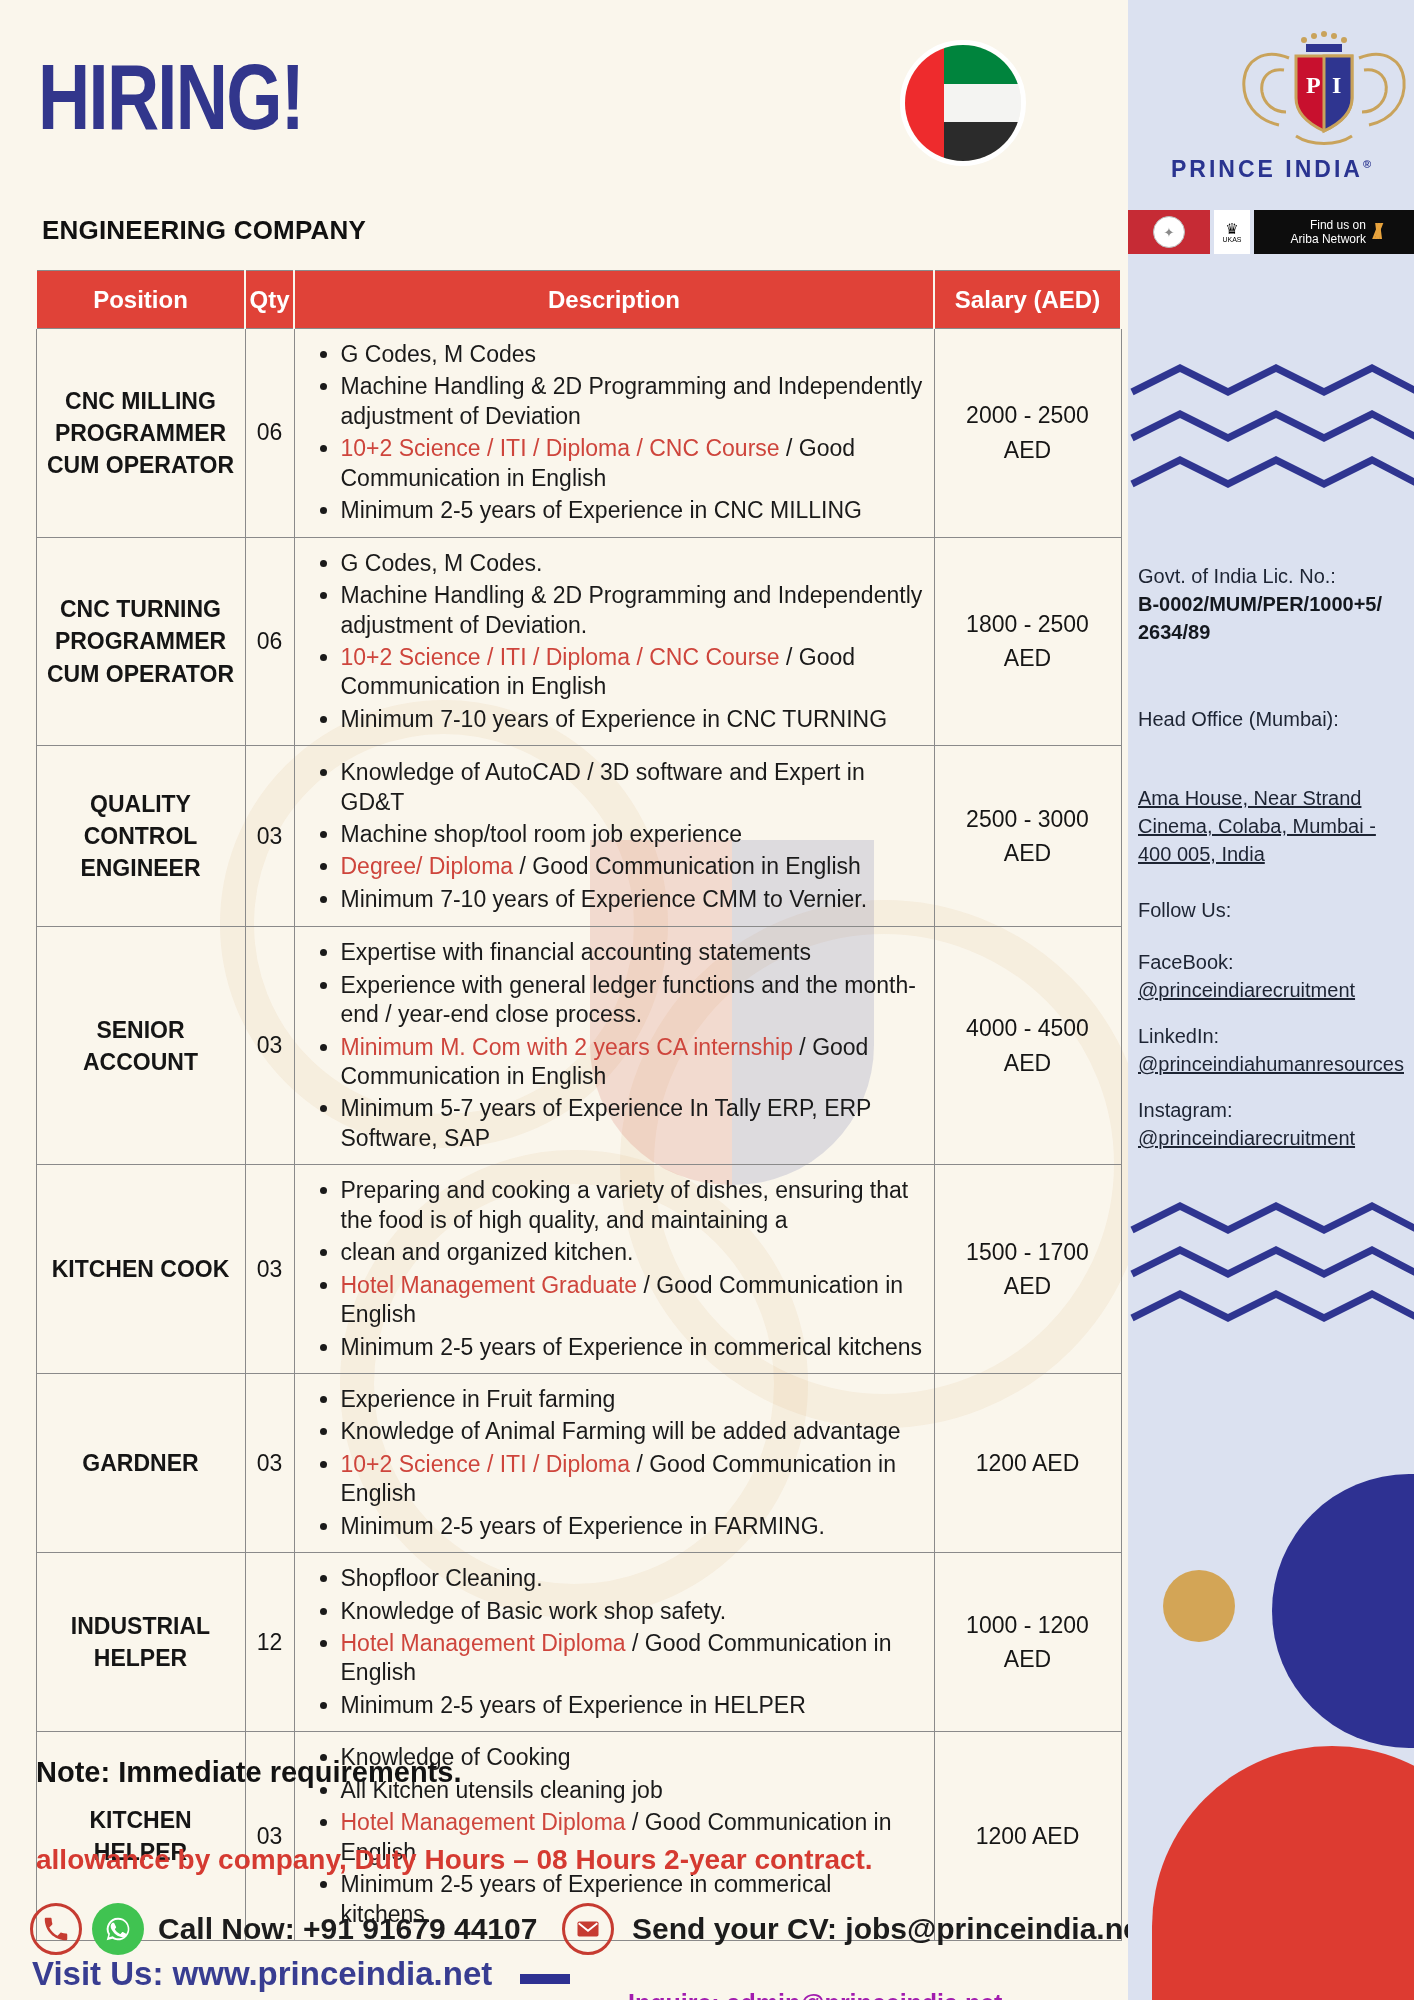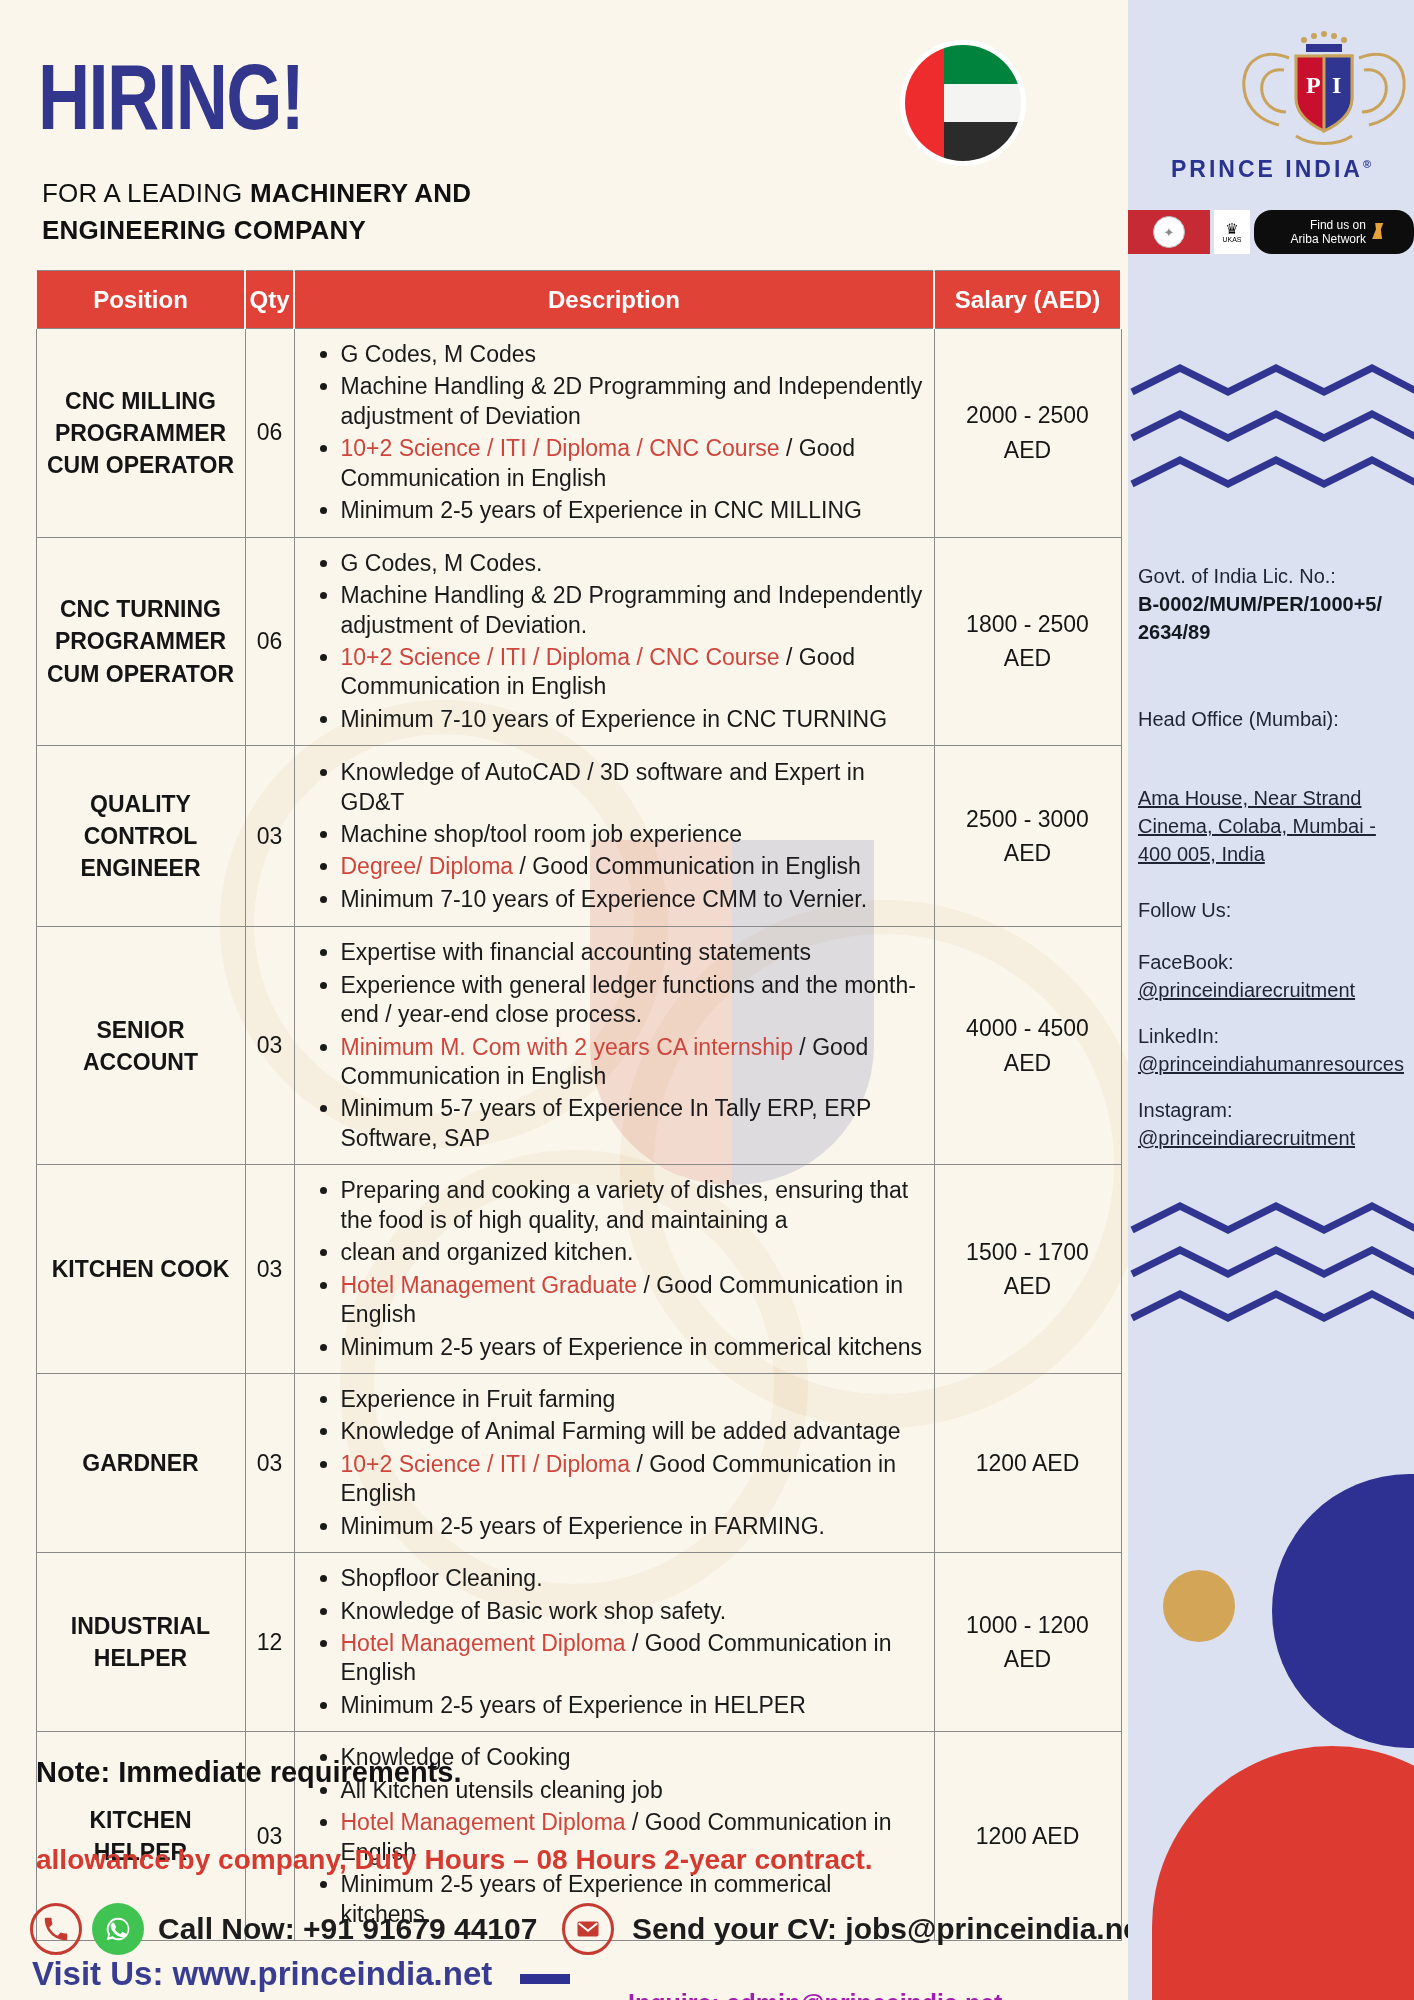--- a/index.html
+++ b/index.html
@@ -62,21 +62,21 @@
   .brand{top:156px;text-align:center;color:#2A3490;font-weight:800;font-size:23px;letter-spacing:3px;white-space:nowrap;}
   .brand sup{font-size:11px;letter-spacing:0;}
   .badges{top:210px;display:flex;gap:4px;justify-content:center;align-items:stretch;height:44px;}
   .badge-bv{width:86px;background:#C62B35;display:flex;align-items:center;justify-content:center;}
   .bv-circle{width:30px;height:30px;border-radius:50%;background:#fff;border:1px solid #bbb;
              display:flex;align-items:center;justify-content:center;font-size:13px;color:#8a8a8a;}
   .badge-ukas{width:38px;background:#fff;display:flex;flex-direction:column;align-items:center;
               justify-content:center;font-size:7px;color:#000;line-height:1;}
   .badge-ukas .crown{font-size:15px;}
   .badge-ariba{width:168px;background:#0d0d0d;color:#fff;display:flex;align-items:center;
-               justify-content:center;gap:7px;font-size:12px;line-height:1.2;border-radius:18px;}
+               justify-content:center;gap:7px;font-size:12px;line-height:1.2;}
   .ariba-a{color:#E8A33D;font-weight:900;font-size:22px;font-style:italic;letter-spacing:-5px;}
   .zz{left:0;}
   .sb-text{left:10px;width:268px;font-size:20px;line-height:28px;color:#1D2433;}
   .sb-bold{font-weight:700;color:#14181F;}
   .sb-link{text-decoration:underline;}
   .gold-circle{position:absolute;left:35px;top:1570px;width:72px;height:72px;border-radius:50%;background:#D3A556;}
   .navy-circle{position:absolute;left:144px;top:1474px;width:274px;height:274px;border-radius:50%;background:#2E3192;}
   .red-arch{position:absolute;left:24px;top:1746px;width:360px;height:260px;border-radius:180px 180px 0 0;background:#DD3B31;}
 </style>
 </head>
@@ -86,23 +86,20 @@
 
   <div>
     <div class="wm wm-ring" style="left:220px;top:700px;width:380px;height:380px;"></div>
     <div class="wm wm-ring" style="left:620px;top:900px;width:460px;height:460px;"></div>
     <div class="wm wm-ring" style="left:340px;top:1150px;width:400px;height:400px;"></div>
     <div class="wm wm-shield-l"></div>
     <div class="wm wm-shield-r"></div>
   </div>
 
   <div class="hiring">HIRING!</div>
-  <div class="subline" style="top:178px;">
-    <span>FOR A LEADING </span><b>MACHINERY AND</b>
-  </div>
   <div class="subline" style="top:215px;">
     <b>ENGINEERING COMPANY</b>
   </div>
 
   <div class="flag">
     <div class="g"></div>
     <div class="w"></div>
     <div class="b"></div>
     <div class="red"></div>
   </div>

